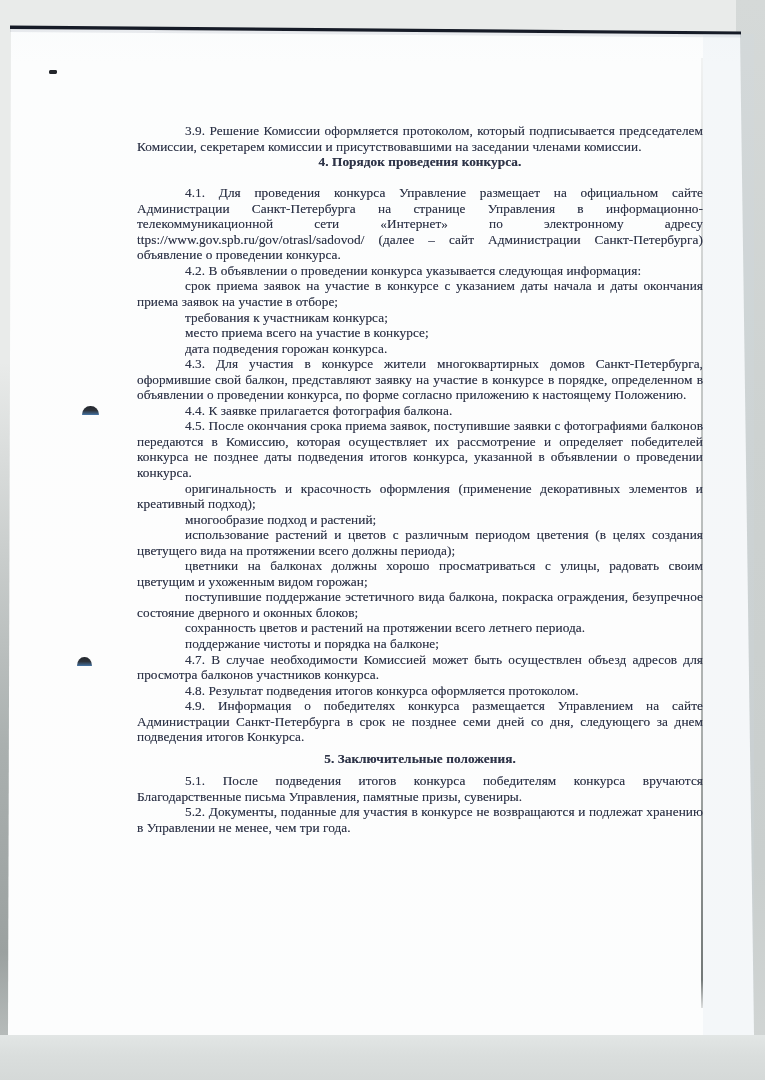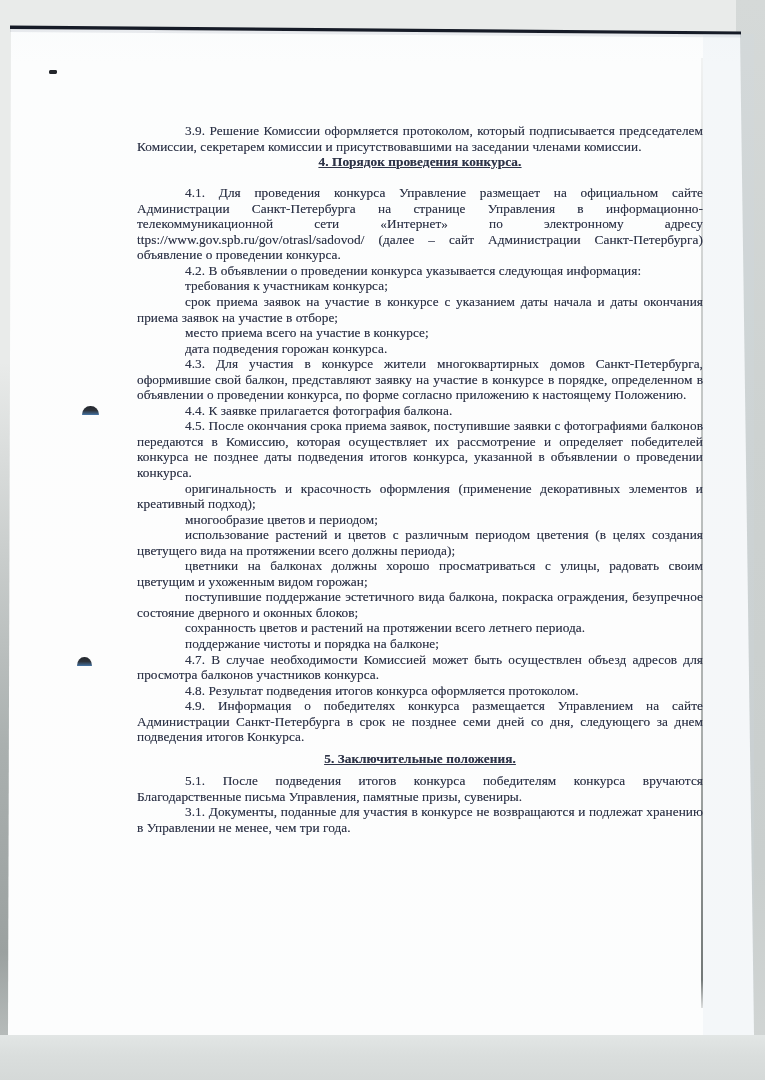--- a/index.html
+++ b/index.html
@@ -80,21 +80,20 @@
     text-shadow:0 0 0.6px rgba(46,52,72,0.5);
     letter-spacing:0.05px;
   }
   .doc p{margin:0;}
   .paragraph,.item{
     text-align:justify;text-indent:48px;
   }
   .heading{
     text-align:center;font-weight:bold;text-indent:0;
     margin:0 0 15.5px 0 !important;
-    text-decoration:underline;
   }
   .heading-spaced{
     margin:6px 0 7px 0 !important;
   }
 </style>
 </head>
 <body>
 
 <div class="scan">
   <div class="bg-right"></div>
@@ -113,34 +112,34 @@
   <div class="punch punch-1"></div>
   <div class="punch punch-2"></div>
 
   <div class="bg-bottom"></div>
 
   <div class="doc">
       <p class="paragraph">3.9. Решение Комиссии оформляется протоколом, который подписывается председателем Комиссии, секретарем комиссии и присутствовавшими на заседании членами комиссии.</p>
       <p class="heading">4. Порядок проведения конкурса.</p>
       <p class="paragraph">4.1. Для проведения конкурса Управление размещает на официальном сайте Администрации Санкт-Петербурга на странице Управления в информационно-телекоммуникационной сети «Интернет» по электронному адресу ttps://www.gov.spb.ru/gov/otrasl/sadovod/ (далее – сайт Администрации Санкт-Петербурга) объявление о проведении конкурса.</p>
       <p class="paragraph">4.2. В объявлении о проведении конкурса указывается следующая информация:</p>
+      <p class="item">срок приема заявок на участие в конкурсе с указанием даты начала и даты окончания приема заявок на участие в отборе;</p>
       <p class="item">требования к участникам конкурса;</p>
-      <p class="item">срок приема заявок на участие в конкурсе с указанием даты начала и даты окончания приема заявок на участие в отборе;</p>
       <p class="item">место приема всего на участие в конкурсе;</p>
       <p class="item">дата подведения горожан конкурса.</p>
       <p class="paragraph">4.3. Для участия в конкурсе жители многоквартирных домов Санкт-Петербурга, оформившие свой балкон, представляют заявку на участие в конкурсе в порядке, определенном в объявлении о проведении конкурса, по форме согласно приложению к настоящему Положению.</p>
       <p class="paragraph">4.4. К заявке прилагается фотография балкона.</p>
       <p class="paragraph">4.5. После окончания срока приема заявок, поступившие заявки с фотографиями балконов передаются в Комиссию, которая осуществляет их рассмотрение и определяет победителей конкурса не позднее даты подведения итогов конкурса, указанной в объявлении о проведении конкурса.</p>
       <p class="item">оригинальность и красочность оформления (применение декоративных элементов и креативный подход);</p>
-      <p class="item">многообразие цветов и периодом;</p>
+      <p class="item">многообразие подход и растений;</p>
       <p class="item">использование растений и цветов с различным периодом цветения (в целях создания цветущего вида на протяжении всего должны периода);</p>
       <p class="item">цветники на балконах должны хорошо просматриваться с улицы, радовать своим цветущим и ухоженным видом горожан;</p>
       <p class="item">поступившие поддержание эстетичного вида балкона, покраска ограждения, безупречное состояние дверного и оконных блоков;</p>
       <p class="item">сохранность цветов и растений на протяжении всего летнего периода.</p>
       <p class="item">поддержание чистоты и порядка на балконе;</p>
       <p class="paragraph">4.7. В случае необходимости Комиссией может быть осуществлен объезд адресов для просмотра балконов участников конкурса.</p>
       <p class="paragraph">4.8. Результат подведения итогов конкурса оформляется протоколом.</p>
       <p class="paragraph">4.9. Информация о победителях конкурса размещается Управлением на сайте Администрации Санкт-Петербурга в срок не позднее семи дней со дня, следующего за днем подведения итогов Конкурса.</p>
       <p class="heading heading-spaced">5. Заключительные положения.</p>
       <p class="paragraph">5.1. После подведения итогов конкурса победителям конкурса вручаются Благодарственные письма Управления, памятные призы, сувениры.</p>
-      <p class="paragraph">3.1. Документы, поданные для участия в конкурсе не возвращаются и подлежат хранению в Управлении не менее, чем три года.</p>
+      <p class="paragraph">5.2. Документы, поданные для участия в конкурсе не возвращаются и подлежат хранению в Управлении не менее, чем три года.</p>
     </div>
 </div>
 
 </body></html>

